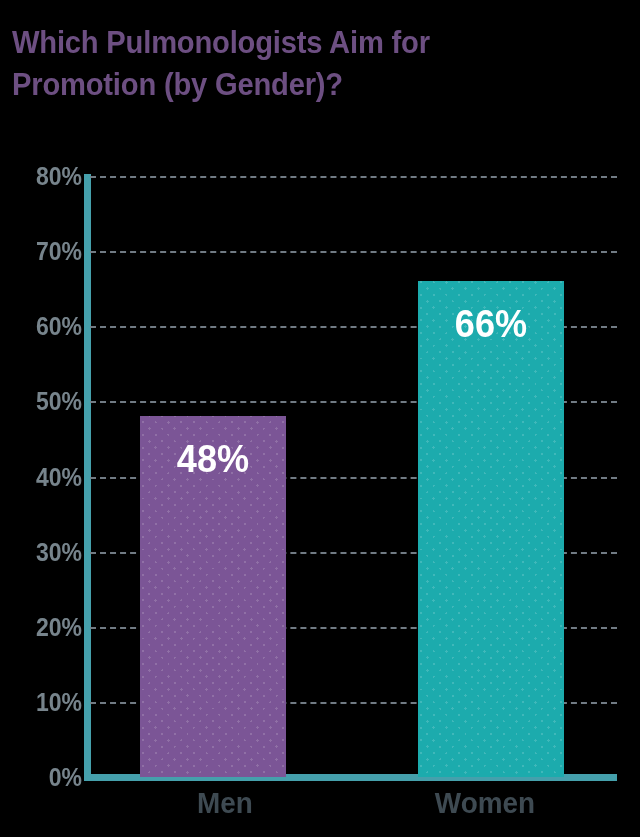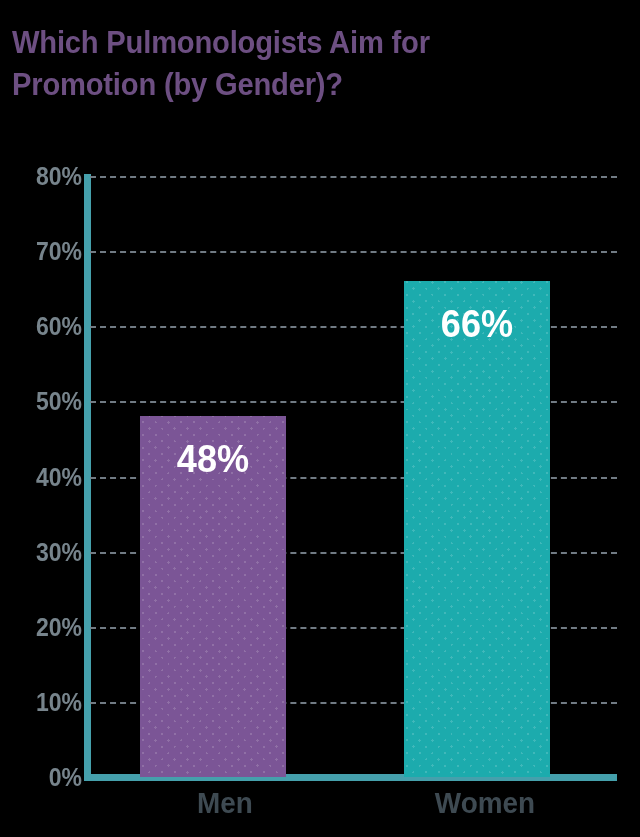--- a/index.html
+++ b/index.html
@@ -189,21 +189,21 @@
         <div class="gridline" style="top: 150.25px; border-top-color: rgb(120, 130, 140);"></div>
         <div class="gridline" style="top: 75.125px; border-top-color: rgb(120, 130, 140);"></div>
         <div class="gridline" style="top: 0px; border-top-color: rgb(120, 130, 140);"></div>
       </div>
     <div id="bars">
         <div class="bar" style="left: 50px; width: 146px; height: 360.6px;">
           <div class="bar-fill" style="background: rgb(123, 85, 150);"></div>
           <div class="bar-hatch"></div>
           <div class="bar-value" style="top: 22px; color: rgb(255, 255, 255);">48%</div>
         </div>
-        <div class="bar" style="left: 314px; width: 146px; height: 495.825px;">
+        <div class="bar" style="left: 328px; width: 146px; height: 495.825px;">
           <div class="bar-fill" style="background: rgb(28, 171, 173);"></div>
           <div class="bar-hatch"></div>
           <div class="bar-value" style="top: 22px; color: rgb(255, 255, 255);">66%</div>
         </div>
       </div>
   </div>
 
   <div id="x-labels">
       <div class="x-label" style="left: 152px; width: 146px; color: rgb(62, 74, 82);">Men</div>
       <div class="x-label" style="left: 412px; width: 146px; color: rgb(62, 74, 82);">Women</div>

